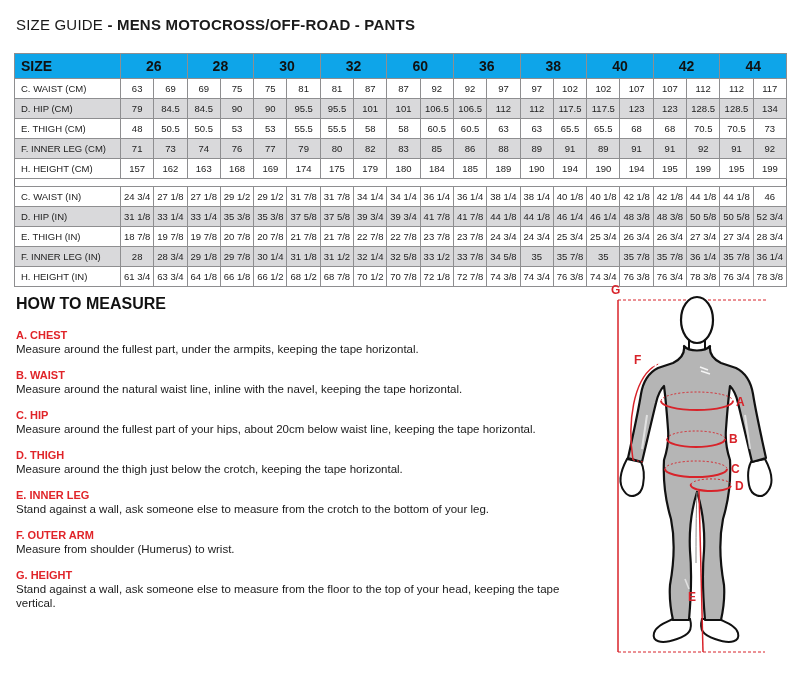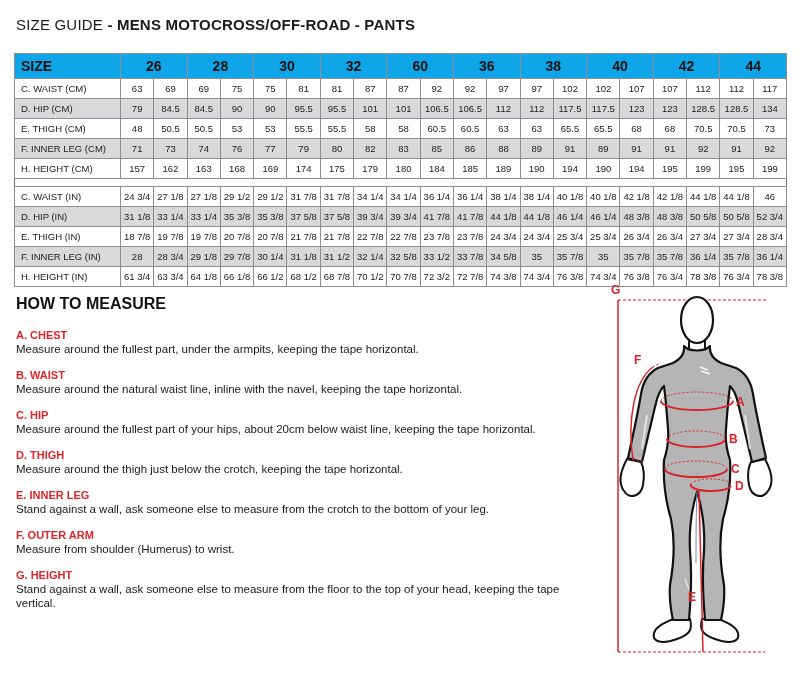--- a/index.html
+++ b/index.html
@@ -304,21 +304,21 @@
           <th class="lbl">H. HEIGHT (IN)</th>
           <td>61 3/4</td>
           <td>63 3/4</td>
           <td>64 1/8</td>
           <td>66 1/8</td>
           <td>66 1/2</td>
           <td>68 1/2</td>
           <td>68 7/8</td>
           <td>70 1/2</td>
           <td>70 7/8</td>
-          <td>72 3/2</td>
+          <td>72 1/8</td>
           <td>72 7/8</td>
           <td>74 3/8</td>
           <td>74 3/4</td>
           <td>76 3/8</td>
           <td>74 3/4</td>
           <td>76 3/8</td>
           <td>76 3/4</td>
           <td>78 3/8</td>
           <td>76 3/4</td>
           <td>78 3/8</td>

